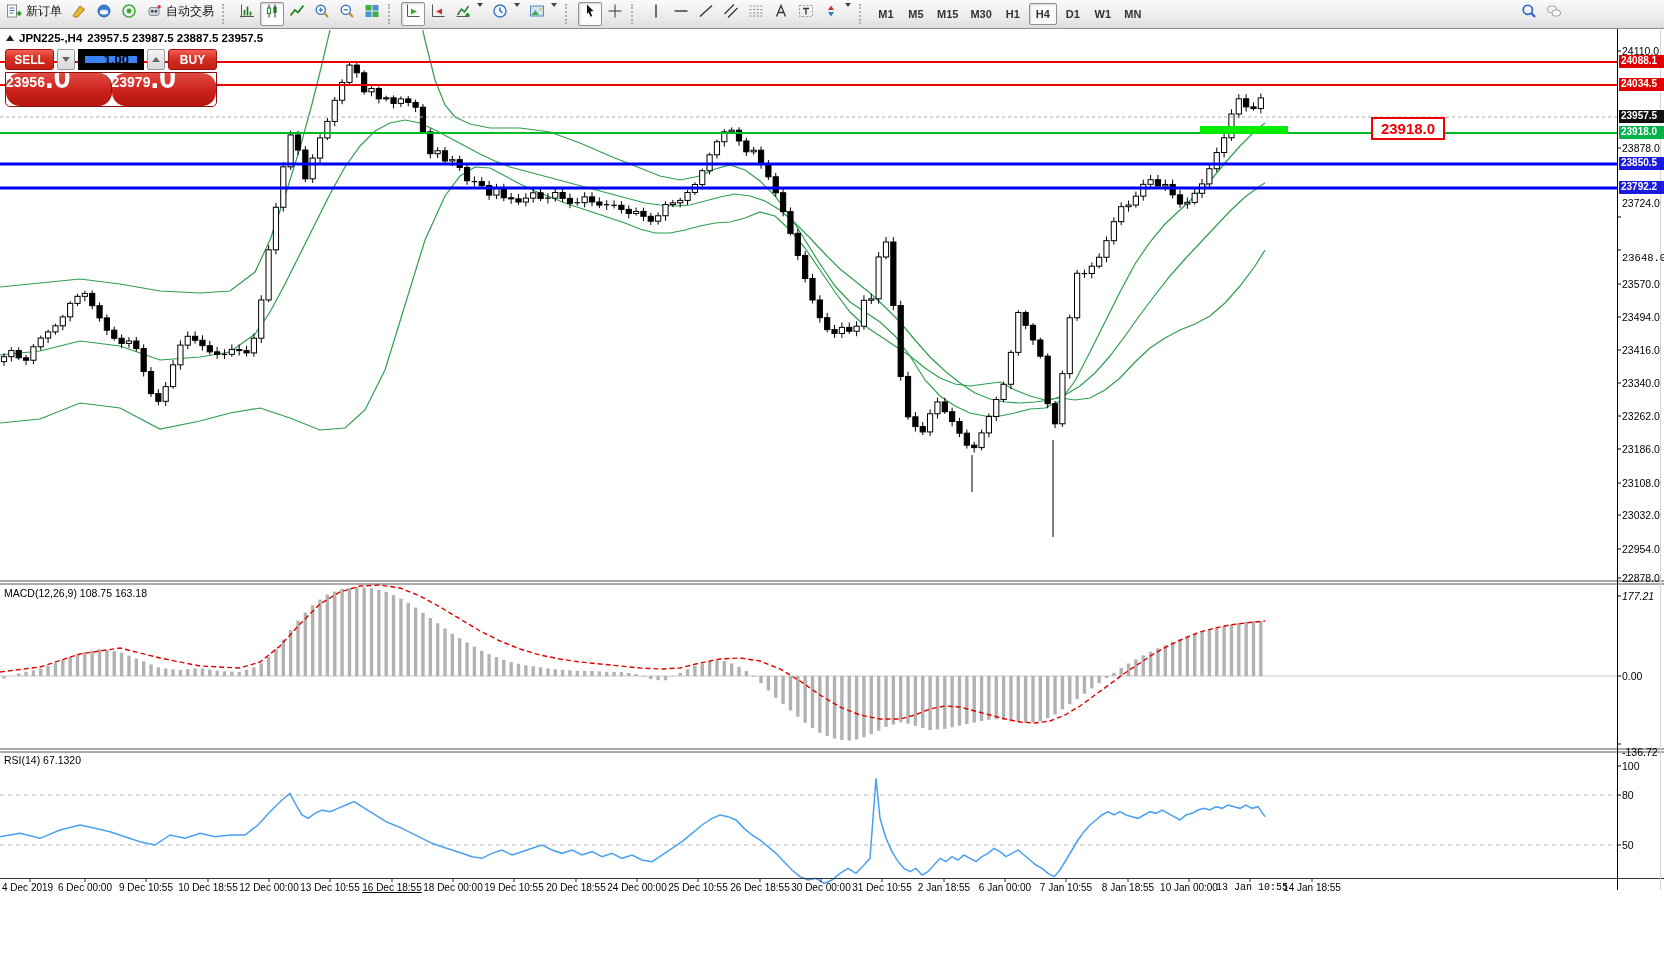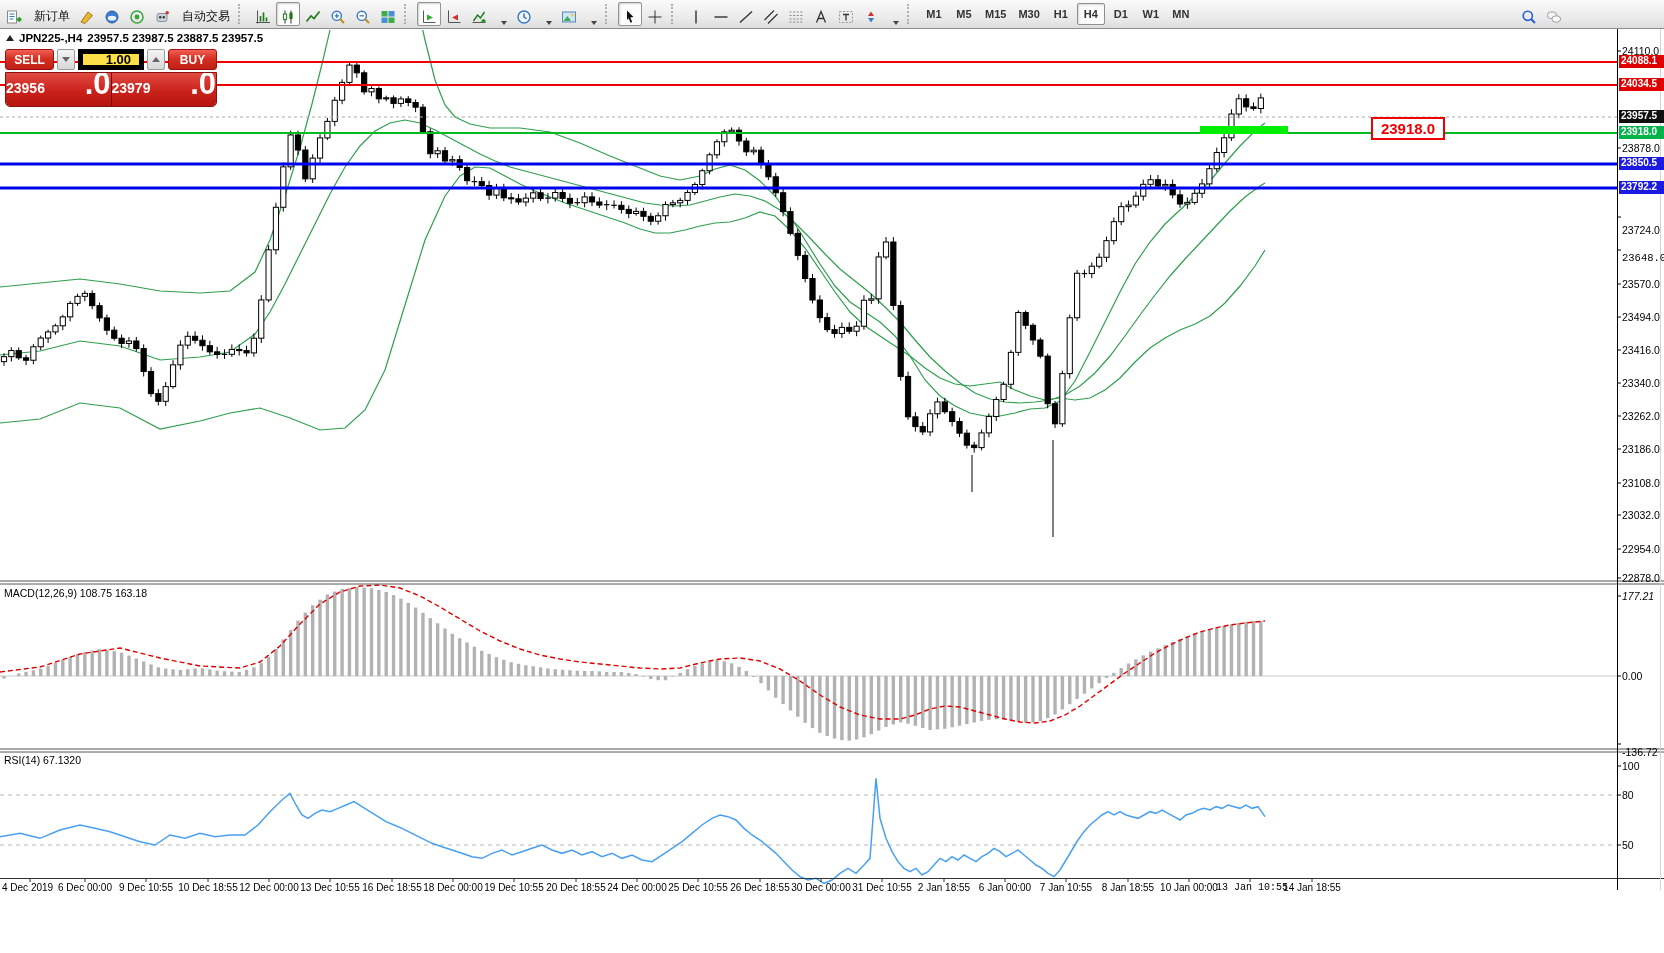--- a/index.html
+++ b/index.html
@@ -3,21 +3,21 @@
 <meta charset="utf-8">
 <style>
   html,body{margin:0;padding:0;background:#fff;}
   body{font-family:"Liberation Sans","DejaVu Sans",sans-serif;-webkit-font-smoothing:antialiased;}
   #app{position:relative;width:1664px;height:953px;overflow:hidden;background:#fff;}
 
   
   .toolbar{position:absolute;top:0;left:0;width:1664px;height:29px;z-index:10;
     background:linear-gradient(#fafafa,#e9e9e9 70%,#dcdcdc);border-bottom:1px solid #8e8e8e;
     display:flex;align-items:center;padding:0 2px;box-sizing:border-box;gap:1px;}
-  .tb{display:flex;align-items:flex-end;gap:12px;height:24px;min-width:24px;padding:0 3px;
+  .tb{display:flex;align-items:flex-start;gap:4px;height:24px;min-width:24px;padding:0 3px;
     background:transparent;border:1px solid transparent;border-radius:2px;cursor:default;font:12px "Liberation Sans",sans-serif;}
   .tb.pressed{background:#fdfdfd;border:1px solid #949494;box-shadow:inset 1px 1px 2px rgba(0,0,0,.18);}
   .tb .ic{width:16px;height:16px;display:block;}
   .tb-text{font-size:12px;color:#111;white-space:nowrap;}
   .grip{width:7px;height:20px;margin:0 3px;border-left:2px dotted #b0b0b0;}
   .caret{width:0;height:0;border-left:3.5px solid transparent;border-right:3.5px solid transparent;border-top:4px solid #444;margin-left:2px;}
   .tf-btn{height:22px;min-width:28px;padding:0 4px;border:1px solid transparent;border-radius:2px;
     font:bold 11px "Liberation Sans",sans-serif;color:#333;background:transparent;display:inline-flex;align-items:center;justify-content:center;}
   .tf-btn.active{background:#fcfcfc;border:1px solid #8f8f8f;box-shadow:inset 1px 1px 2px rgba(0,0,0,.15);}
   .flex-spacer{flex:1 1 auto;}
@@ -37,25 +37,25 @@
 
   
   .trade-panel{position:absolute;top:49px;left:5px;width:212px;z-index:5;}
   .tp-head{display:flex;height:21px;gap:3px;}
   .tp-btn{flex:0 0 47px;border:1px solid #a01010;border-radius:3px;color:#fff;font:bold 12px "Liberation Sans",sans-serif;
     background:linear-gradient(#f26056,#d52f22 45%,#c02015);display:flex;align-items:center;justify-content:center;}
   .spin{flex:0 0 16px;border:1px solid #9a9a9a;border-radius:2px;background:linear-gradient(#f4f4f4,#d8d8d8);
     display:flex;align-items:center;justify-content:center;}
   .spin .dn{width:0;height:0;border-left:4px solid transparent;border-right:4px solid transparent;border-top:5px solid #666;}
   .spin .up{width:0;height:0;border-left:4px solid transparent;border-right:4px solid transparent;border-bottom:5px solid #666;}
-  .vol-field{flex:1 1 auto;border:5px solid #000000;background:#fde047;font:bold 13px "Liberation Sans",sans-serif;
+  .vol-field{flex:1 1 auto;border:7px solid #000000;background:#3b82f6;font:bold 13px "Liberation Sans",sans-serif;
     display:flex;align-items:center;justify-content:flex-end;padding-right:8px;color:#000;}
   .tp-prices{display:flex;margin-top:2px;height:33px;border:1px solid #8f0f0f;border-radius:0 0 5px 5px;overflow:hidden;}
   .tp-price{flex:1 1 50%;background:linear-gradient(#e04a42,#cb221b 55%,#b4160f);color:#fff;
-    display:flex;align-items:flex-end;justify-content:space-between;padding-bottom:7px;}
+    display:flex;align-items:flex-end;justify-content:flex-start;padding-bottom:13px;border-radius:14px;}
   .tp-price.sell{border-right:1px solid #7d0c08;}
   .p-small{font:bold 14px "Liberation Sans",sans-serif;line-height:22px;}
   .p-big{font:bold 31px "Liberation Sans",sans-serif;line-height:30px;}
 
   .annotation{position:absolute;left:1322px;top:172px;z-index:3;font:900 34px "Liberation Sans","DejaVu Sans",sans-serif;
     color:#00cf00;letter-spacing:12px;text-shadow:2px 2px 0 #a6ffa6;white-space:nowrap;}
   .price-label-box{position:absolute;left:1371px;top:117px;width:70px;height:19px;z-index:4;background:#fff;
     border:2px solid #f00000;color:#f00000;font:bold 15px "Liberation Sans",sans-serif;
     display:flex;align-items:center;justify-content:center;}
   .highlight-bar{position:absolute;left:1200px;top:126px;width:88px;height:8px;background:#00ef00;z-index:3;}
@@ -886,21 +886,21 @@
 
   <div class="highlight-bar"></div>
   <div class="price-label-box">23918.0</div>
 
   <div class="panel-label" style="left:4px;top:587px;">MACD(12,26,9) 108.75 163.18</div>
   <div class="panel-label" style="left:4px;top:754px;">RSI(14) 67.1320</div>
 
   <div id="overlays">
       <div class="axlabel" style="top: 45px;">24110.0</div>
       <div class="axlabel" style="top: 142px;">23878.0</div>
-      <div class="axlabel" style="top: 224px;">23724.0</div>
+      <div class="axlabel" style="top: 197px;">23724.0</div>
       <div class="axlabel" style="top: 252px; font-family: Liberation Mono, monospace;">23648.0</div>
       <div class="axlabel" style="top: 278px;">23570.0</div>
       <div class="axlabel" style="top: 311px;">23494.0</div>
       <div class="axlabel" style="top: 344px;">23416.0</div>
       <div class="axlabel" style="top: 377px;">23340.0</div>
       <div class="axlabel" style="top: 410px;">23262.0</div>
       <div class="axlabel" style="top: 443px;">23186.0</div>
       <div class="axlabel" style="top: 477px;">23108.0</div>
       <div class="axlabel" style="top: 509px;">23032.0</div>
       <div class="axlabel" style="top: 543px;">22954.0</div>
@@ -916,21 +916,21 @@
       <div class="badge" style="top: 110px; background: rgb(16, 16, 16);">23957.5</div>
       <div class="badge" style="top: 126px; background: rgb(0, 180, 74);">23918.0</div>
       <div class="badge" style="top: 157px; background: rgb(26, 26, 224);">23850.5</div>
       <div class="badge" style="top: 181px; background: rgb(26, 26, 224);">23792.2</div>
       <div class="datelabel" style="left: 2px; text-align: left; width: 64px;">4 Dec 2019</div>
       <div class="datelabel" style="left: 51px; width: 68px;">6 Dec 00:00</div>
       <div class="datelabel" style="left: 112px; width: 68px;">9 Dec 10:55</div>
       <div class="datelabel" style="left: 174px; width: 68px;">10 Dec 18:55</div>
       <div class="datelabel" style="left: 235px; width: 68px;">12 Dec 00:00</div>
       <div class="datelabel" style="left: 296px; width: 68px;">13 Dec 10:55</div>
-      <div class="datelabel" style="left: 358px; width: 68px;">16 Dec 18:55</div>
+      <div class="datelabel" style="left: 358px; width: 68px; text-decoration: underline;">16 Dec 18:55</div>
       <div class="datelabel" style="left: 419px; width: 68px;">18 Dec 00:00</div>
       <div class="datelabel" style="left: 480px; width: 68px;">19 Dec 10:55</div>
       <div class="datelabel" style="left: 542px; width: 68px;">20 Dec 18:55</div>
       <div class="datelabel" style="left: 603px; width: 68px;">24 Dec 00:00</div>
       <div class="datelabel" style="left: 664px; width: 68px;">25 Dec 10:55</div>
       <div class="datelabel" style="left: 726px; width: 68px;">26 Dec 18:55</div>
       <div class="datelabel" style="left: 787px; width: 68px;">30 Dec 00:00</div>
       <div class="datelabel" style="left: 848px; width: 68px;">31 Dec 10:55</div>
       <div class="datelabel" style="left: 910px; width: 68px;">2 Jan 18:55</div>
       <div class="datelabel" style="left: 971px; width: 68px;">6 Jan 00:00</div>

